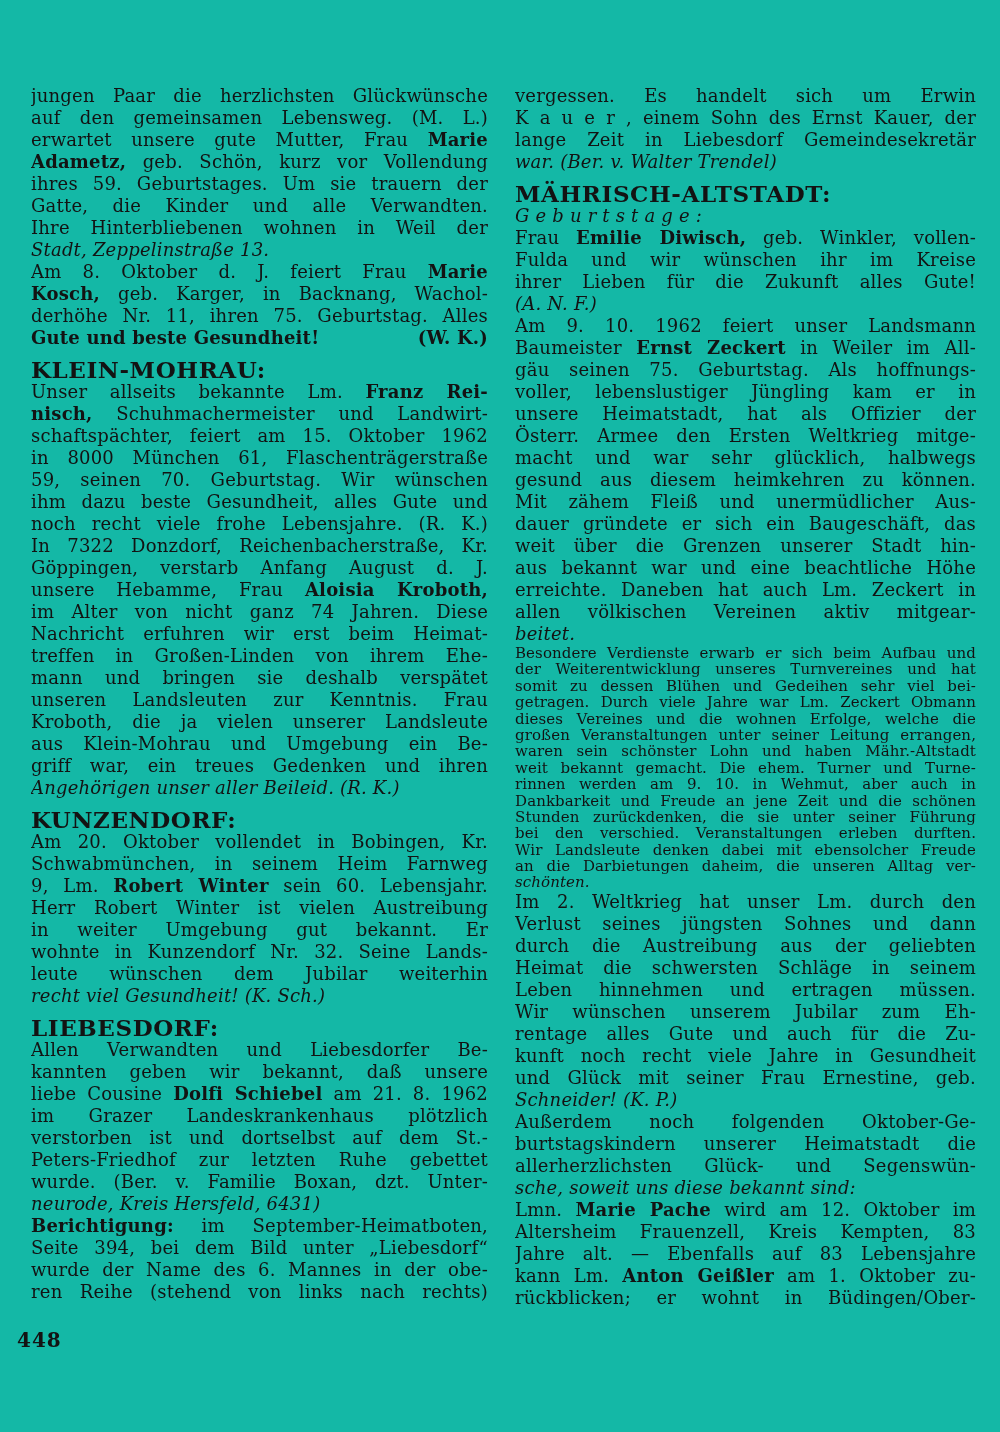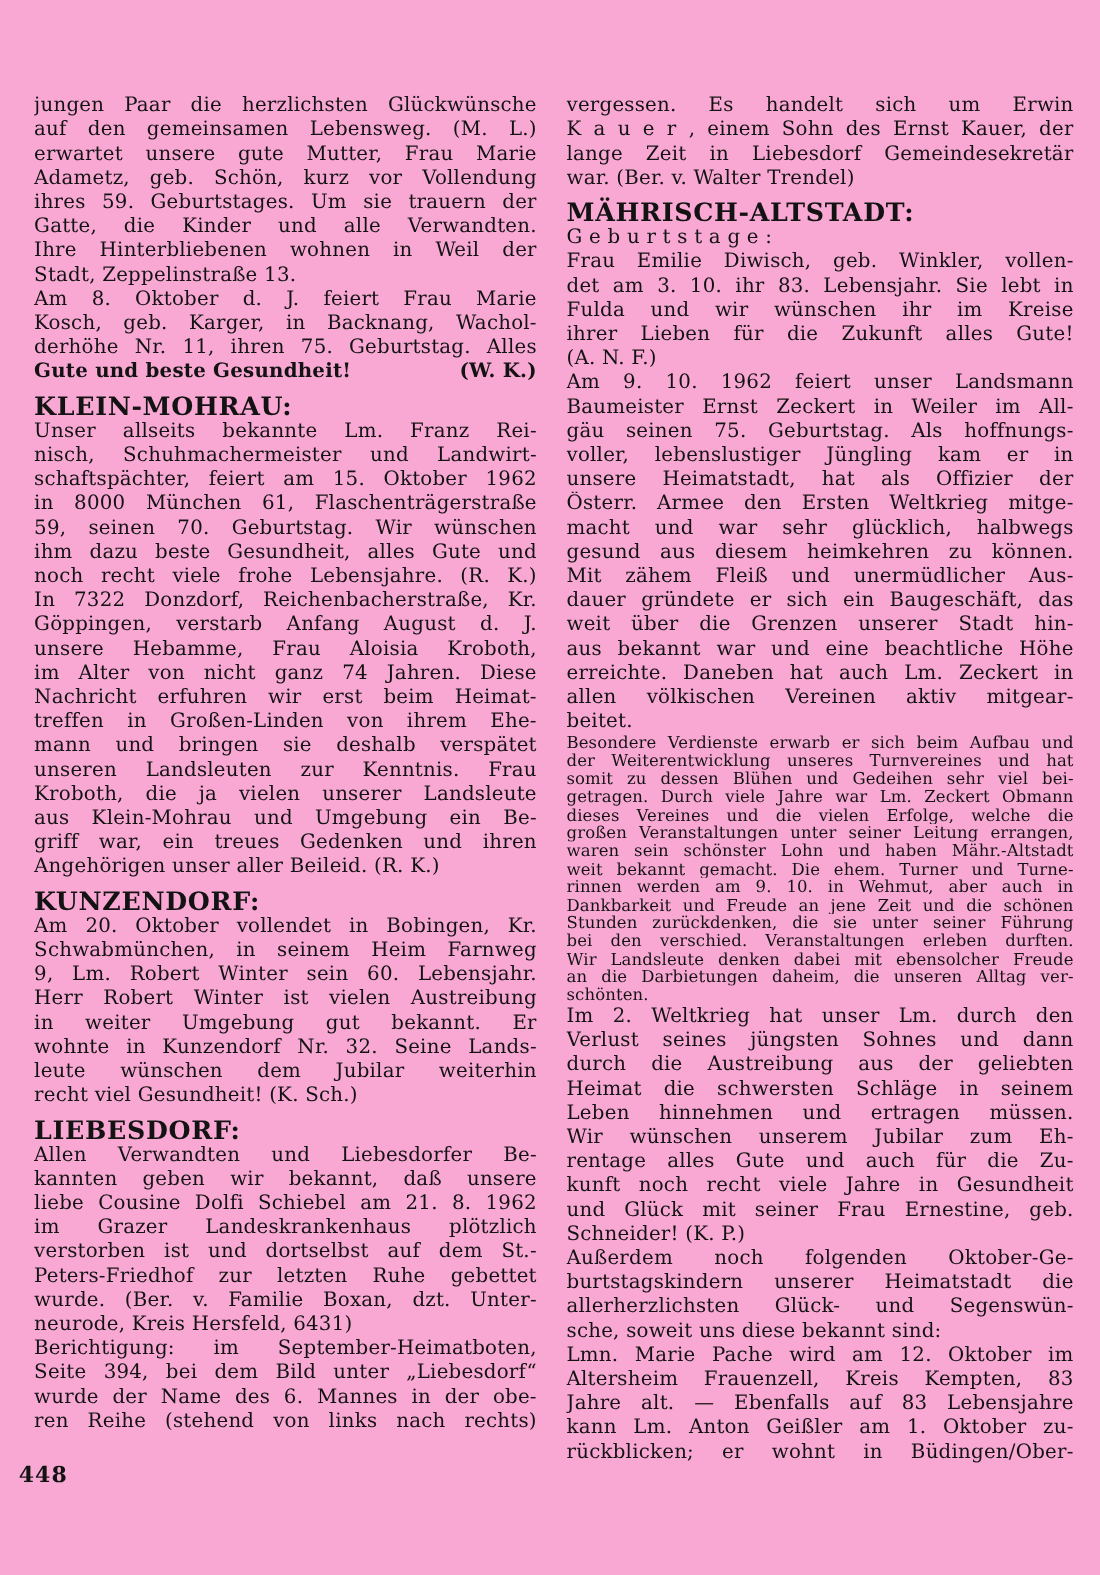--- a/index.html
+++ b/index.html
@@ -5,60 +5,61 @@
   html, body { margin: 0; padding: 0; }
   body {
     width: 1000px; height: 1432px;
     background: #fdfdfb;
     font-family: "DejaVu Serif", serif;
     color: #131313;
   }
   .page {
     position: relative;
     width: 1000px; height: 1432px;
-    background: #f9a8d4;
+    background: #14b8a6;
     overflow: hidden;
   }
   .col { position: absolute; top: 85px; }
   .col-left  { left: 31px;  width: 457px; }
   .col-right { left: 515px; width: 461px; }
   .line {
     height: 22px; line-height: 22px;
     font-size: 18px;
     letter-spacing: 0.2px;
     text-align: justify;
     text-align-last: justify;
     overflow: hidden;
     white-space: nowrap;
   }
   .line.justify { white-space: normal; }
   .line.left {
     text-align: center; text-align-last: left;
     white-space: nowrap;
+    font-style: italic;
   }
   .line.split {
     display: flex;
     justify-content: space-between;
     white-space: nowrap;
     font-weight: bold;
   }
   .line.small {
     height: 16.4px; line-height: 16.4px;
     font-size: 15px;
     letter-spacing: 0.1px;
   }
   .heading {
     height: 23px; line-height: 23px;
     font-size: 23px;
     font-weight: bold;
     letter-spacing: 0.6px;
     margin-top: 9px;
     text-align: left;
   }
-  .bold { font-weight: normal; }
+  .bold { font-weight: bold; }
   .pagenum {
     position: absolute;
     left: 17px; top: 1328px;
     font-size: 20px; font-weight: bold;
     letter-spacing: 1px;
   }
 </style>
 </head>
 <body>
 
@@ -123,21 +124,20 @@
       <div class="line justify"><span>ren Reihe (stehend von links nach rechts)</span></div>
     </div>
   <div class="col col-right" id="col-right">
       <div class="line justify"><span>vergessen. Es handelt sich um Erwin</span></div>
       <div class="line justify"><span>K a u e r , einem Sohn des Ernst Kauer, der</span></div>
       <div class="line justify"><span>lange Zeit in Liebesdorf Gemeindesekretär</span></div>
       <div class="line left"><span>war. (Ber. v. Walter Trendel)</span></div>
       <div class="heading">MÄHRISCH-ALTSTADT:</div>
       <div class="line left"><span>G e b u r t s t a g e :</span></div>
       <div class="line justify"><span>Frau </span><span class="bold">Emilie Diwisch,</span><span> geb. Winkler, vollen-</span></div>
-      <div class="line justify"><span>det am 3. 10. ihr 83. Lebensjahr. Sie lebt in</span></div>
       <div class="line justify"><span>Fulda und wir wünschen ihr im Kreise</span></div>
       <div class="line justify"><span>ihrer Lieben für die Zukunft alles Gute!</span></div>
       <div class="line left"><span>(A. N. F.)</span></div>
       <div class="line justify"><span>Am 9. 10. 1962 feiert unser Landsmann</span></div>
       <div class="line justify"><span>Baumeister </span><span class="bold">Ernst Zeckert</span><span> in Weiler im All-</span></div>
       <div class="line justify"><span>gäu seinen 75. Geburtstag. Als hoffnungs-</span></div>
       <div class="line justify"><span>voller, lebenslustiger Jüngling kam er in</span></div>
       <div class="line justify"><span>unsere Heimatstadt, hat als Offizier der</span></div>
       <div class="line justify"><span>Österr. Armee den Ersten Weltkrieg mitge-</span></div>
       <div class="line justify"><span>macht und war sehr glücklich, halbwegs</span></div>
@@ -146,21 +146,21 @@
       <div class="line justify"><span>dauer gründete er sich ein Baugeschäft, das</span></div>
       <div class="line justify"><span>weit über die Grenzen unserer Stadt hin-</span></div>
       <div class="line justify"><span>aus bekannt war und eine beachtliche Höhe</span></div>
       <div class="line justify"><span>erreichte. Daneben hat auch Lm. Zeckert in</span></div>
       <div class="line justify"><span>allen völkischen Vereinen aktiv mitgear-</span></div>
       <div class="line left"><span>beitet.</span></div>
       <div class="line small justify"><span>Besondere Verdienste erwarb er sich beim Aufbau und</span></div>
       <div class="line small justify"><span>der Weiterentwicklung unseres Turnvereines und hat</span></div>
       <div class="line small justify"><span>somit zu dessen Blühen und Gedeihen sehr viel bei-</span></div>
       <div class="line small justify"><span>getragen. Durch viele Jahre war Lm. Zeckert Obmann</span></div>
-      <div class="line small justify"><span>dieses Vereines und die vielen Erfolge, welche die</span></div>
+      <div class="line small justify"><span>dieses Vereines und die wohnen Erfolge, welche die</span></div>
       <div class="line small justify"><span>großen Veranstaltungen unter seiner Leitung errangen,</span></div>
       <div class="line small justify"><span>waren sein schönster Lohn und haben Mähr.-Altstadt</span></div>
       <div class="line small justify"><span>weit bekannt gemacht. Die ehem. Turner und Turne-</span></div>
       <div class="line small justify"><span>rinnen werden am 9. 10. in Wehmut, aber auch in</span></div>
       <div class="line small justify"><span>Dankbarkeit und Freude an jene Zeit und die schönen</span></div>
       <div class="line small justify"><span>Stunden zurückdenken, die sie unter seiner Führung</span></div>
       <div class="line small justify"><span>bei den verschied. Veranstaltungen erleben durften.</span></div>
       <div class="line small justify"><span>Wir Landsleute denken dabei mit ebensolcher Freude</span></div>
       <div class="line small justify"><span>an die Darbietungen daheim, die unseren Alltag ver-</span></div>
       <div class="line small left"><span>schönten.</span></div>

